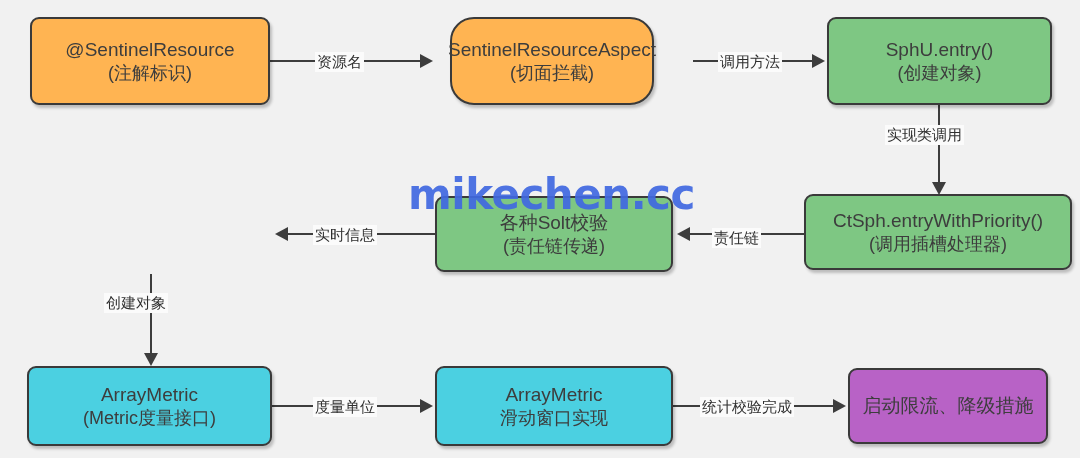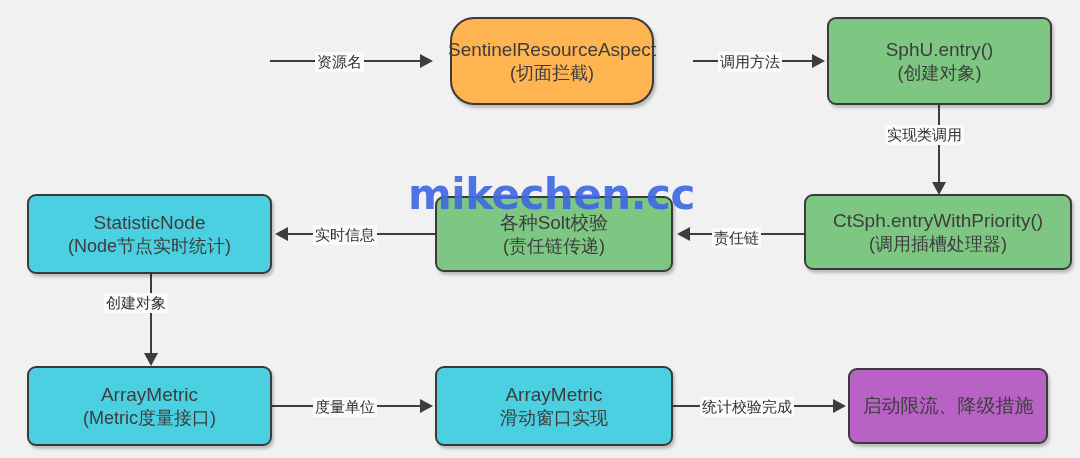--- a/index.html
+++ b/index.html
@@ -112,20 +112,24 @@
     z-index: 6;
     pointer-events: none;
     user-select: none;
   }
 </style>
 </head>
 <body>
 
 <div id="canvas">
 
+  <div class="node orange" style="left:30px; top:17px; width:240px; height:88px;">
+    <div class="l1">@SentinelResource</div>
+    <div class="l2">(注解标识)</div>
+  </div>
 
   <div class="node orange" style="left:450px; top:17px; width:204px; height:88px;border-radius:24px;">
     <div class="l1">SentinelResourceAspect</div>
     <div class="l2">(切面拦截)</div>
   </div>
 
   <div class="node green" style="left:827px; top:17px; width:225px; height:88px;">
     <div class="l1">SphU.entry()</div>
     <div class="l2">(创建对象)</div>
   </div>
@@ -135,24 +139,20 @@
   <div class="edge-label" style="left:315px; top:52px;">资源名</div>
 
   <div class="line-h" style="left:693px; top:60px; width:119px;"></div>
   <div class="arrow arrow-right" style="left:812px; top:54px;"></div>
   <div class="edge-label" style="left:718px; top:52px;">调用方法</div>
 
   <div class="line-v" style="left:938px; top:105px; height:77px;"></div>
   <div class="arrow arrow-down" style="left:932px; top:182px;"></div>
   <div class="edge-label" style="left:885px; top:125px;">实现类调用</div>
 
-  <div class="node cyan" style="left:27px; top:194px; width:245px; height:80px;">
-    <div class="l1">StatisticNode</div>
-    <div class="l2">(Node节点实时统计)</div>
-  </div>
 
   <div class="node green" style="left:435px; top:196px; width:238px; height:76px;">
     <div class="l1">各种Solt校验</div>
     <div class="l2">(责任链传递)</div>
   </div>
 
   <div class="node green" style="left:804px; top:194px; width:268px; height:76px;">
     <div class="l1">CtSph.entryWithPriority()</div>
     <div class="l2">(调用插槽处理器)</div>
   </div>

